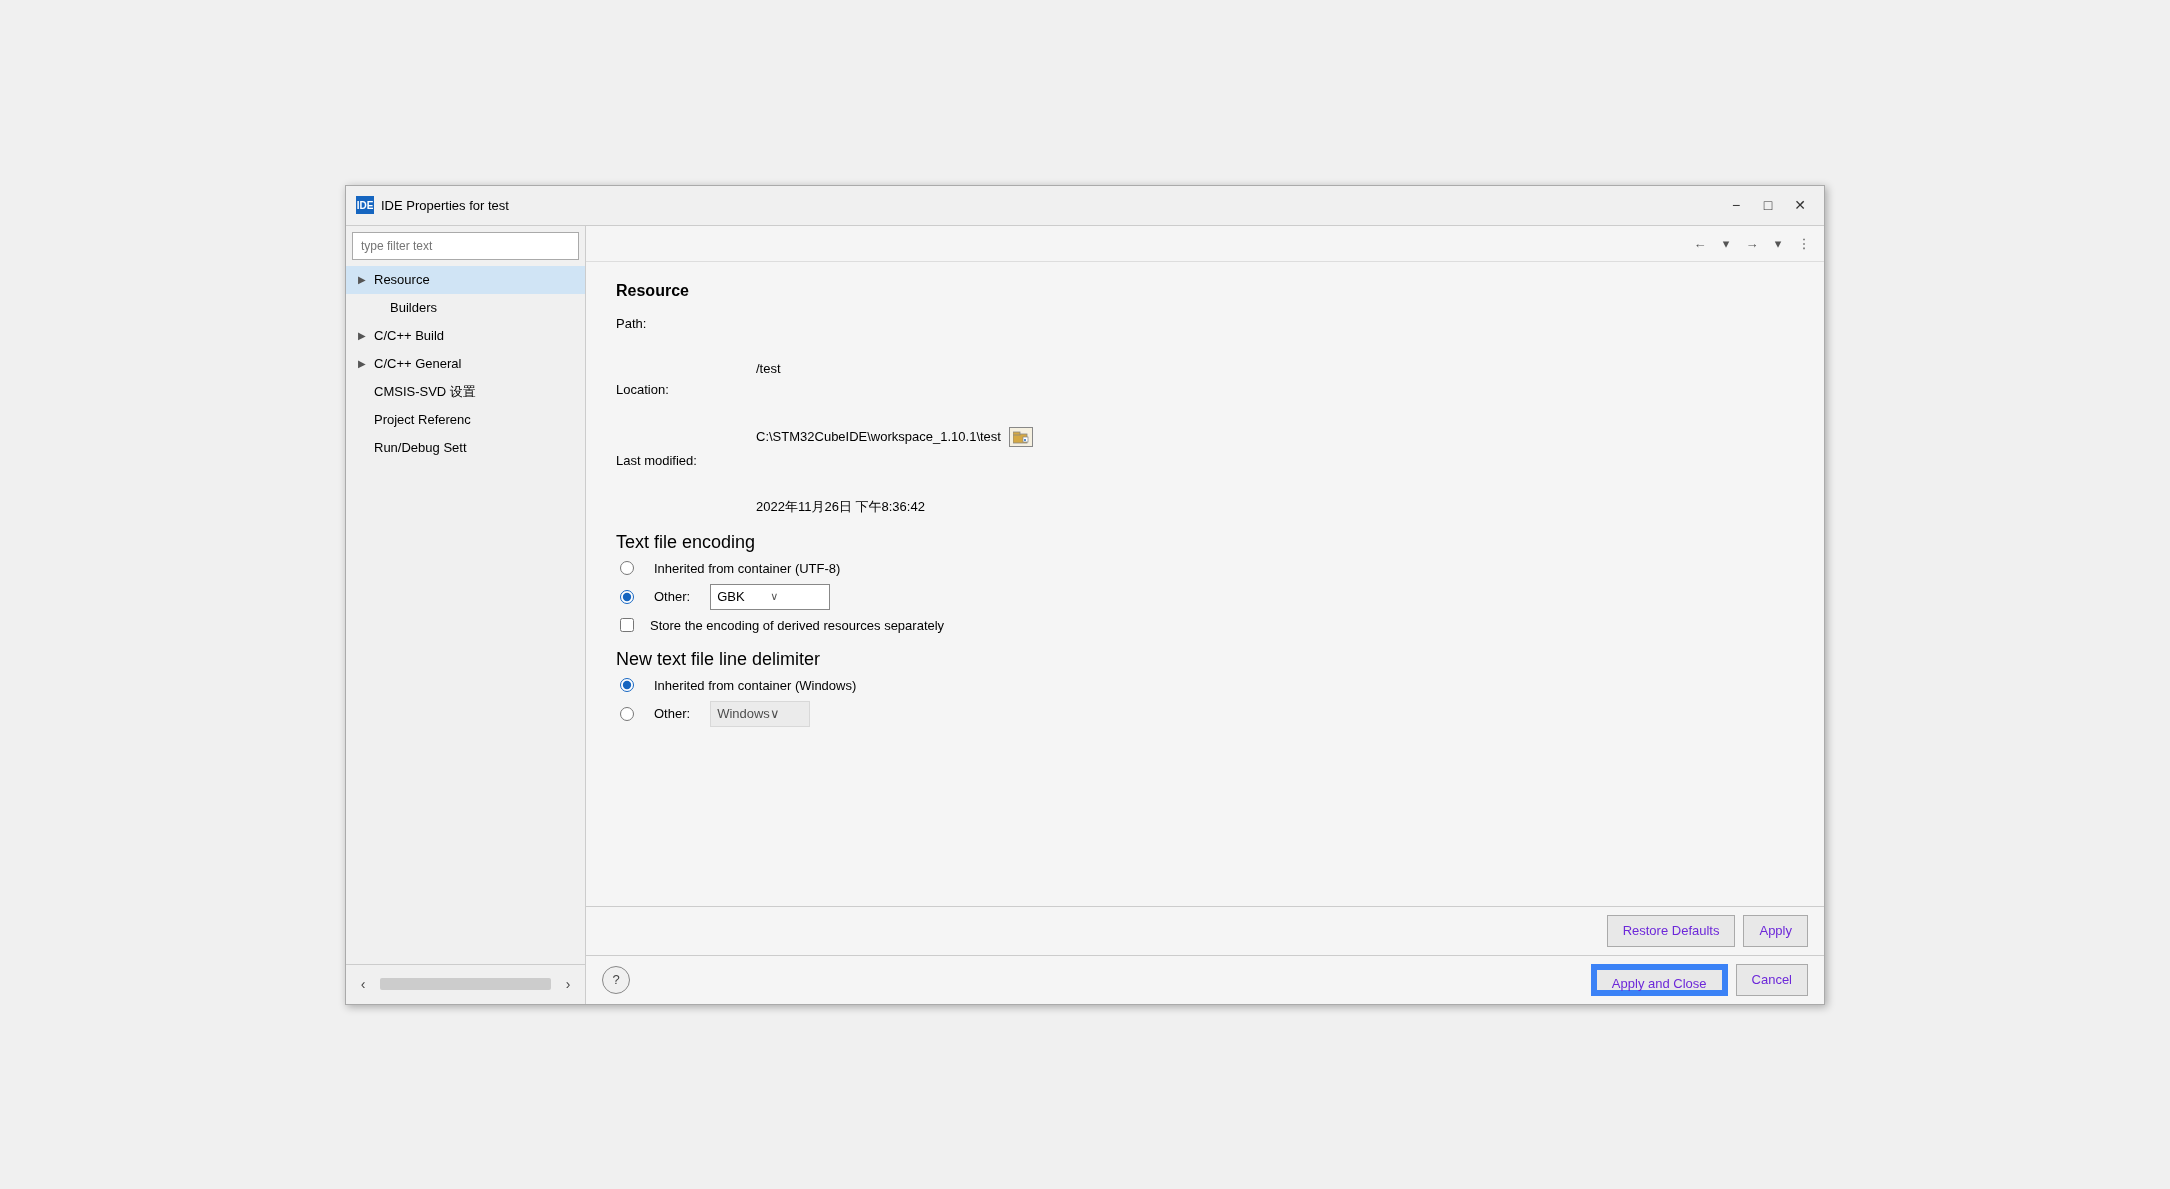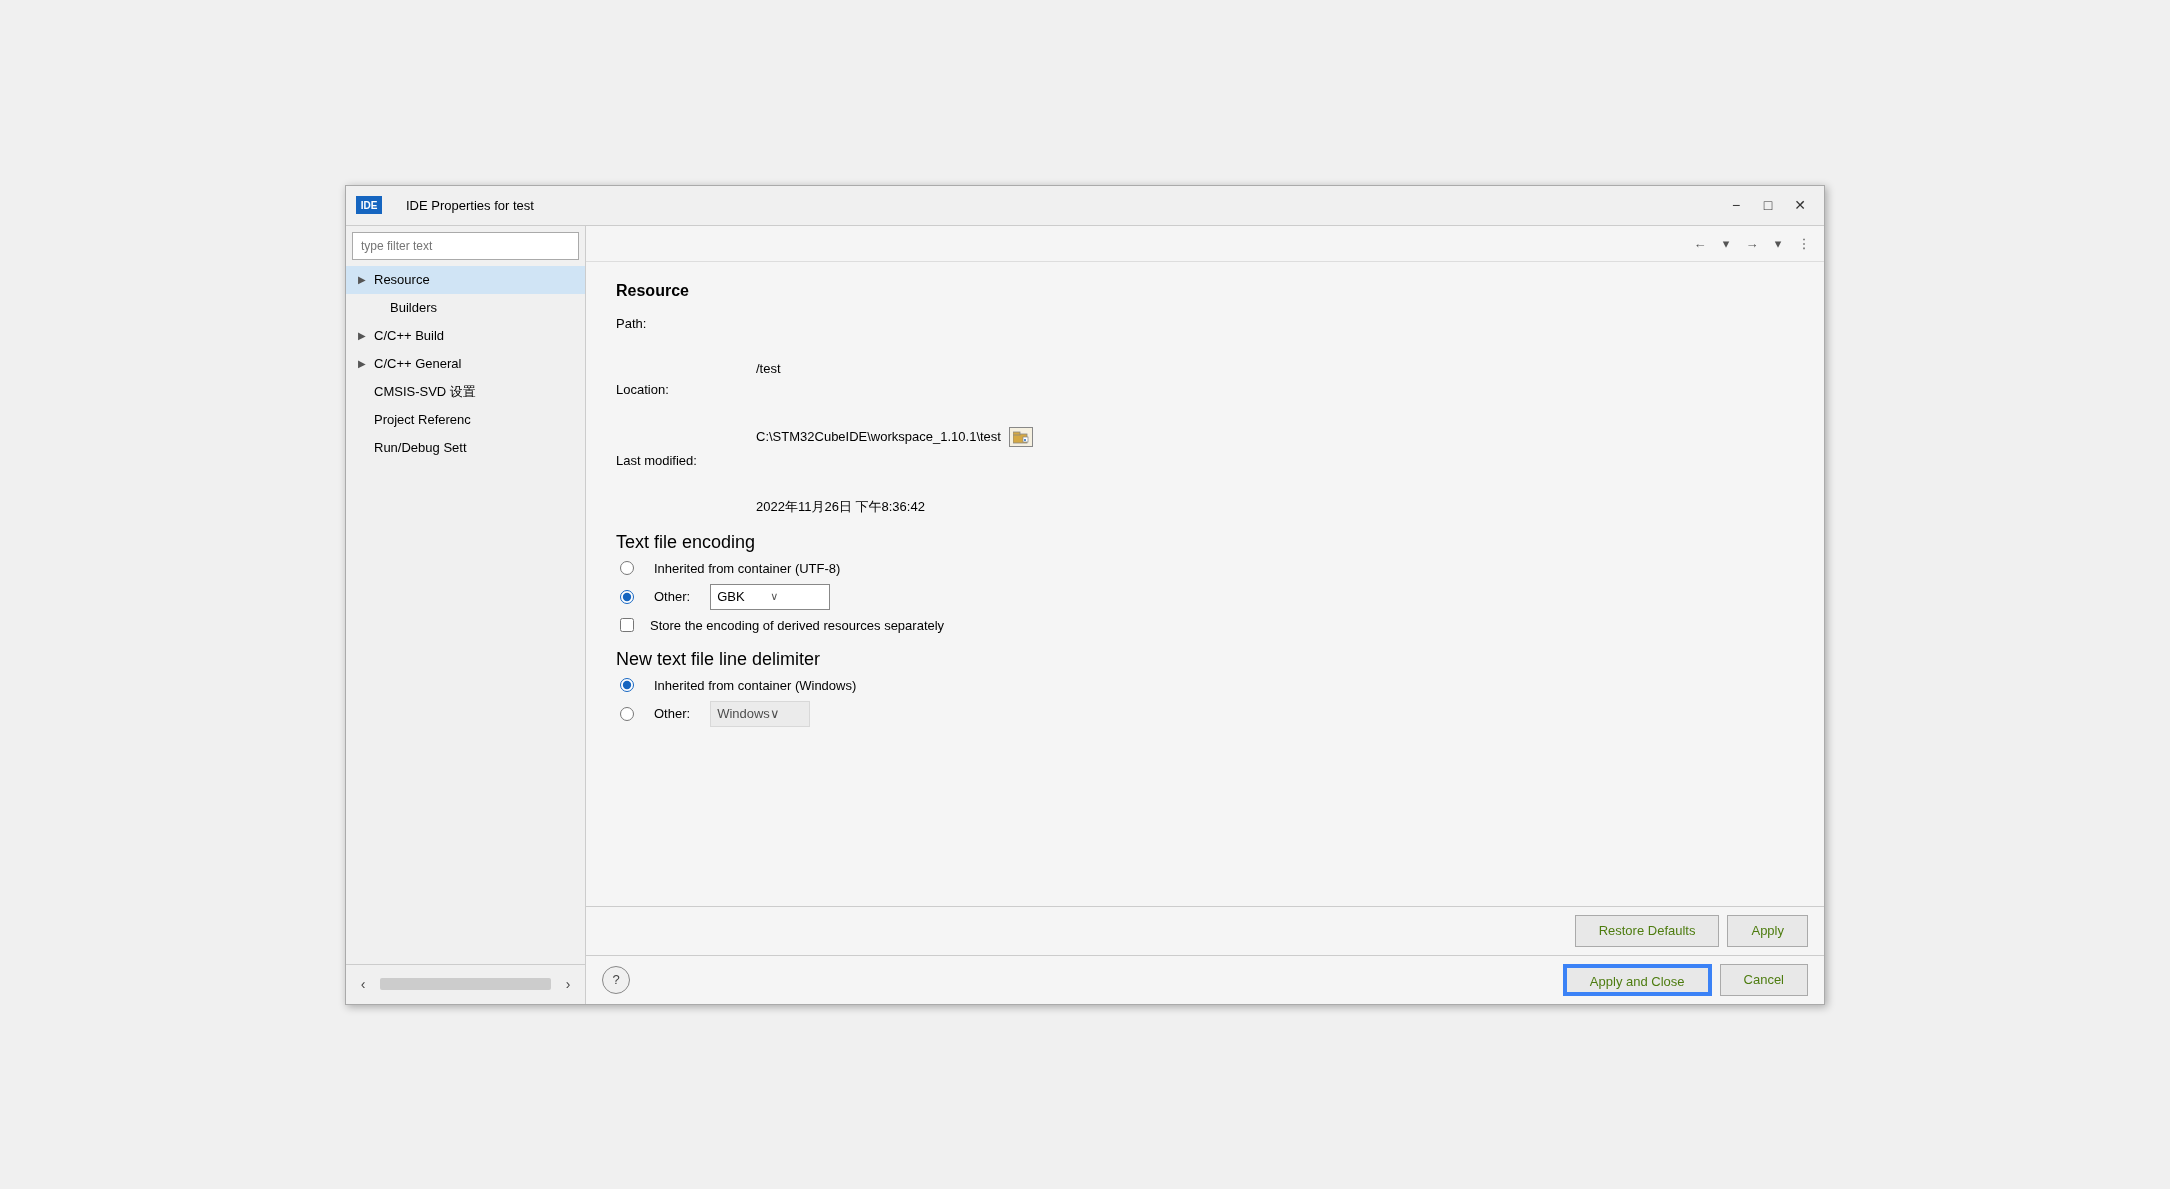--- a/index.html
+++ b/index.html
@@ -26,30 +26,30 @@
     .title-bar {
       background: #f0f0f0;
       border-bottom: 1px solid #ccc;
       display: flex;
       align-items: center;
       padding: 6px 10px;
       height: 40px;
       flex-shrink: 0;
     }
     .title-bar-icon {
-      width: 26px;
+      width: 18px;
       height: 18px;
       background: #1565c0;
       color: white;
       font-size: 10px;
       font-weight: bold;
       display: flex;
       align-items: center;
       justify-content: center;
-      margin-right: 24px;
+      margin-right: 7px;
       flex-shrink: 0;
     }
     .title-bar-text {
       flex: 1;
       font-size: 13px;
       font-weight: normal;
       color: #000;
     }
     .title-bar-controls {
       display: flex;
@@ -313,30 +313,30 @@
       justify-content: center;
       font-size: 13px;
       color: #444;
     }
     .footer-buttons {
       margin-left: auto;
       display: flex;
       gap: 8px;
     }
     .btn {
-      padding: 6px 23px;
+      padding: 6px 15px;
       border: 1px solid #aaa;
       background: #e8e8e8;
       font-size: 13px;
       cursor: pointer;
       height: 32px;
-      color: #4d7c0f;
+      color: #6d28d9;
     }
     .btn.primary {
-      border: 4px solid #3b82f6;
+      border: 6px solid #3b82f6;
       background: #e8e8e8;
     }
   </style>
 </head>
 <body>
 
 <div class="dialog">
 
   <div class="title-bar">
     <div class="title-bar-icon">

